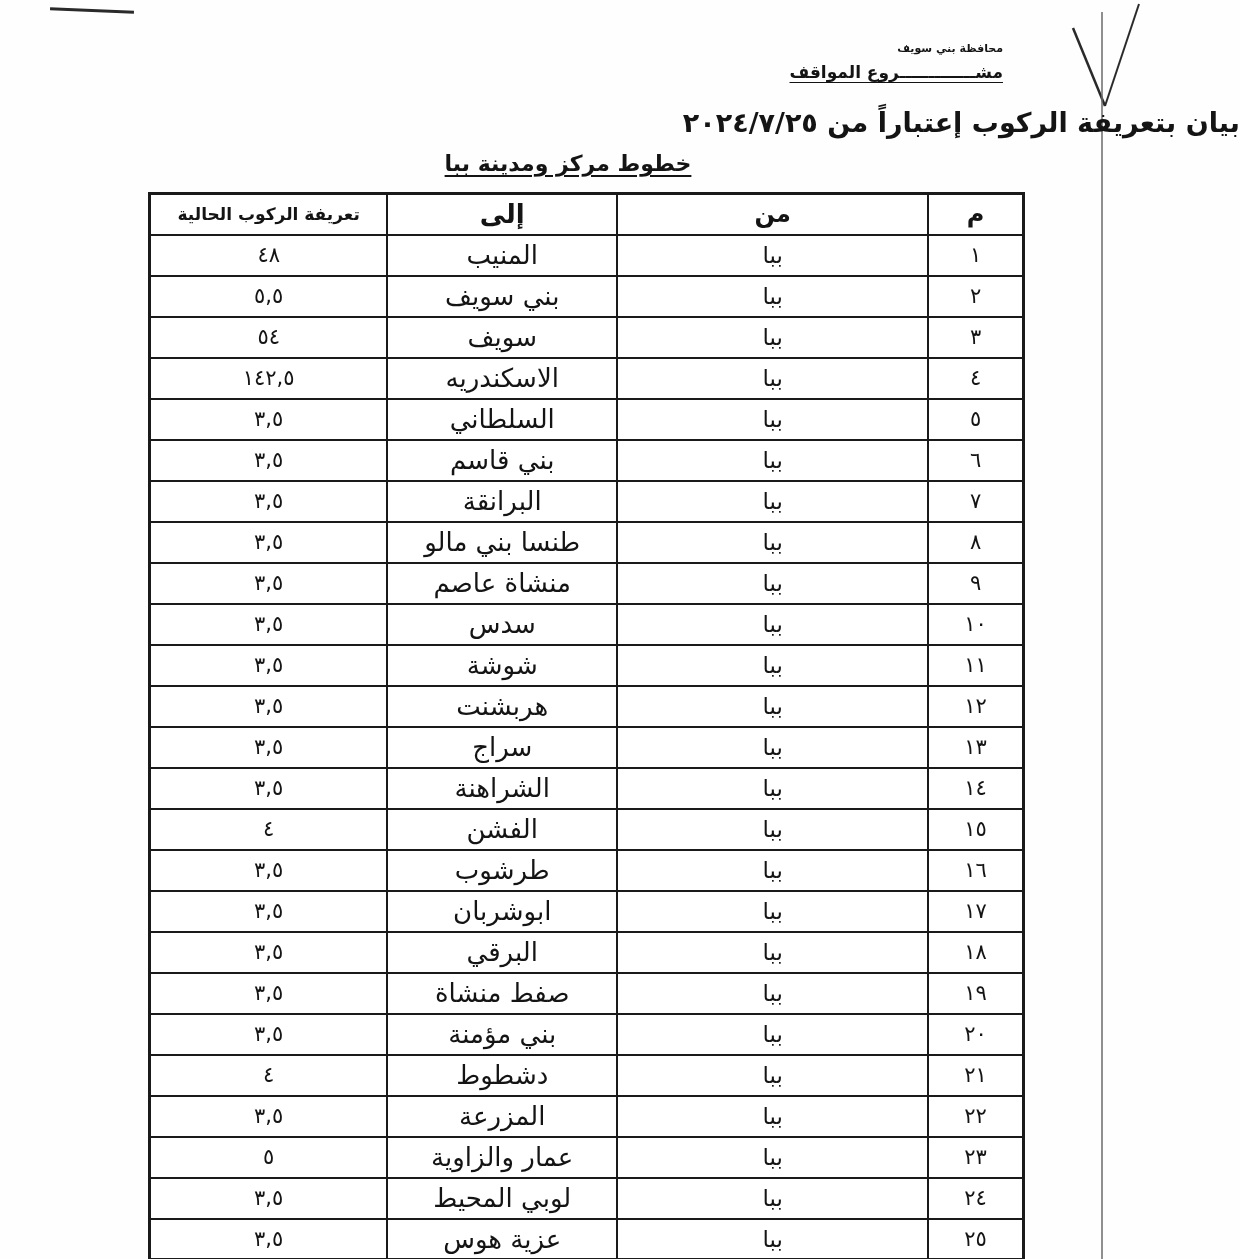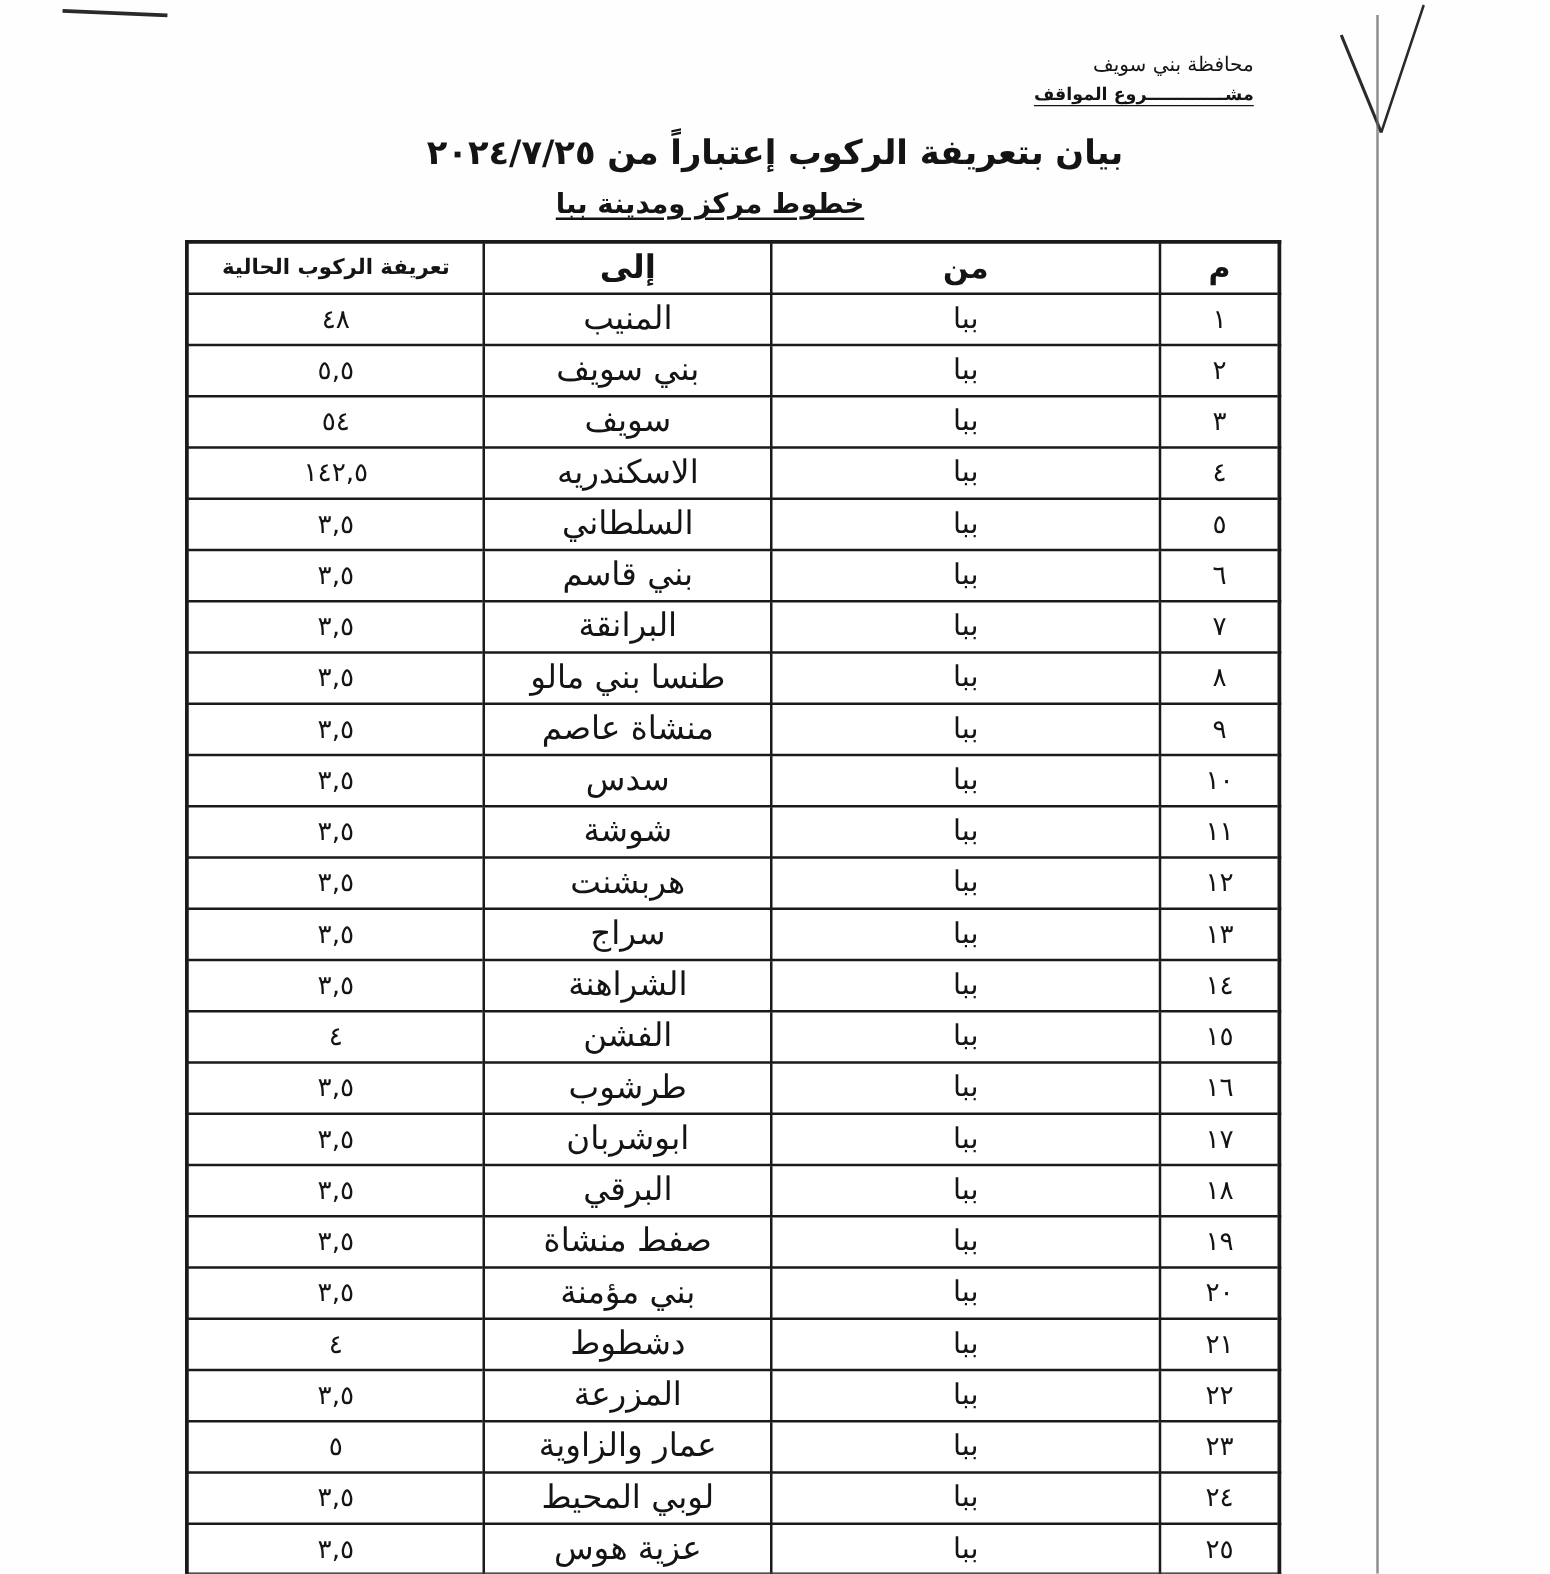--- a/index.html
+++ b/index.html
@@ -24,26 +24,26 @@
     transform:rotate(2.5deg);
   }
   .pen-mark { position:absolute; left:1055px; top:0; }
   .edge-line {
     position:absolute; left:1101px; top:12px;
     width:2px; height:1247px; background:#6a6a6a; opacity:.75;
   }
 
   
   .header-org { position:absolute; top:42px; right:237px; text-align:right; }
-  .org-line1 { font-size:16px; font-weight:normal; letter-spacing:.5px; }
-  .org-line2 { font-size:14px; font-weight:bold; margin-top:7px;
+  .org-line1 { font-size:11px; font-weight:bold; letter-spacing:.5px; }
+  .org-line2 { font-size:17px; font-weight:bold; margin-top:7px;
                text-decoration:underline; text-underline-offset:4px; }
   .doc-title {
     position:absolute; top:107px; right:0; width:1240px;
-    text-align:center; font-size:27px; font-weight:bold;
+    font-size:27px; font-weight:bold;
   }
   .doc-title .title-date { letter-spacing:1px; }
   .doc-subtitle {
     position:absolute; top:151px; right:0; width:1240px;
     text-align:center; font-size:22px; font-weight:bold;
     text-decoration:underline; text-underline-offset:4px;
     transform:translateX(-52px);
   }
 
   

